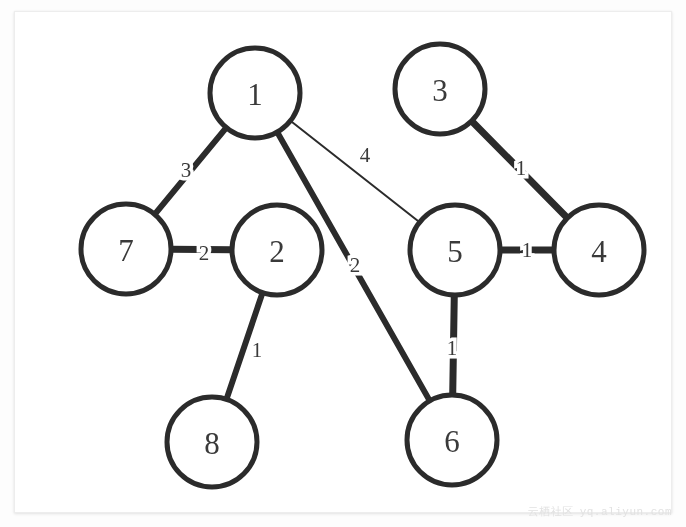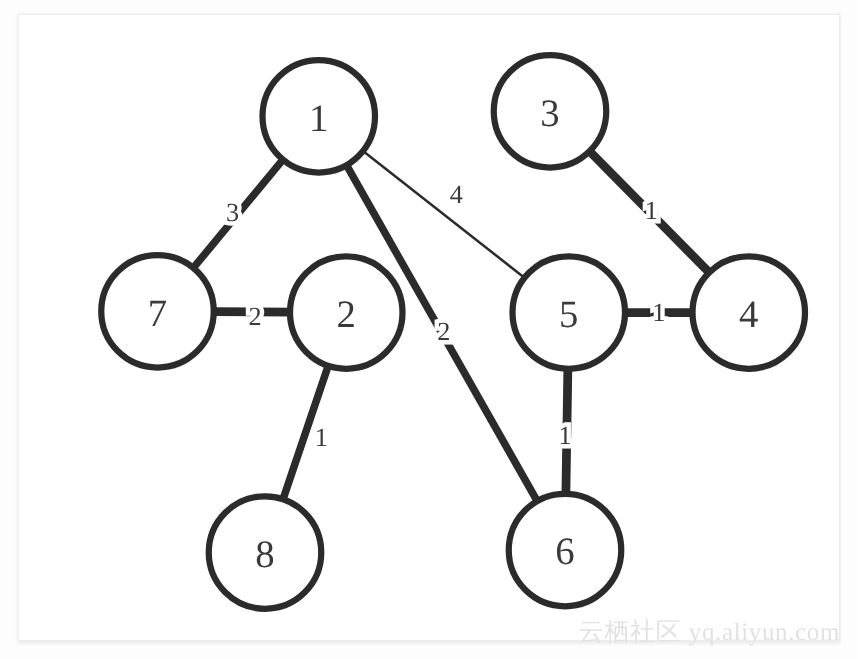--- a/index.html
+++ b/index.html
@@ -65,22 +65,22 @@
   .label-halo {
     fill: #ffffff;
     stroke: #ffffff;
     stroke-width: 7;
     paint-order: stroke;
   }
   #watermark {
     position: absolute;
     right: 14px;
     bottom: 8px;
-    font-family: Liberation Serif, serif;
-    font-size: 20px;
+    font-family: Liberation Mono, monospace;
+    font-size: 11px;
     color: #e2e2e2;
     letter-spacing: 0.5px;
     white-space: nowrap;
     user-select: none;
   }
   #watermark .wm-cn { margin-right: 6px; }
 </style>
 </head>
 <body>
 

